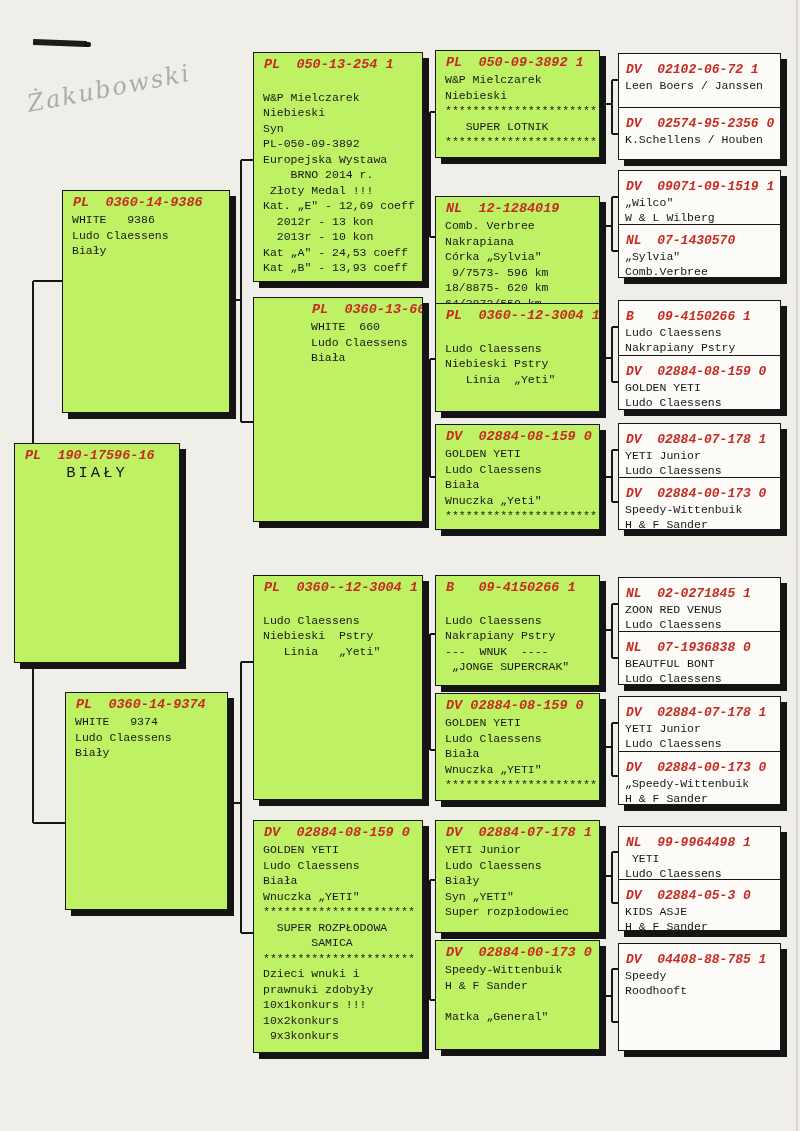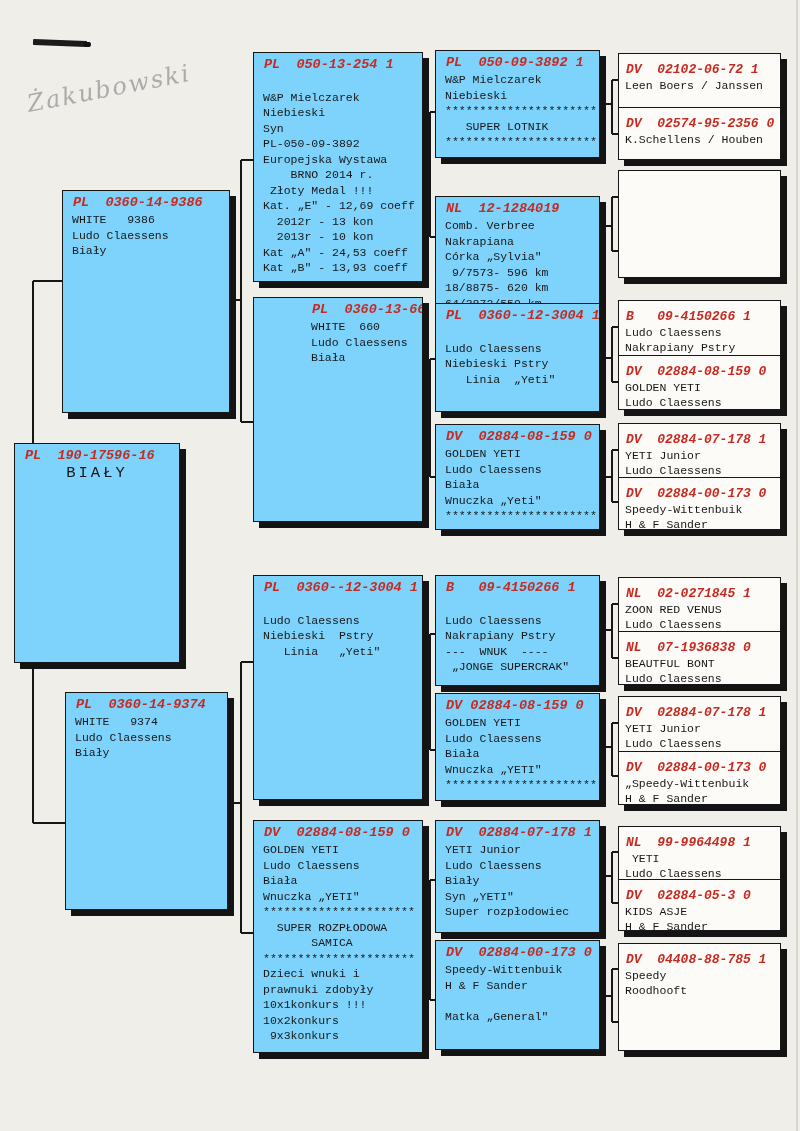--- a/index.html
+++ b/index.html
@@ -26,21 +26,21 @@
   .handwriting{
     position:absolute;left:26px;top:74px;width:170px;
     font-family:"DejaVu Serif", serif;
     font-style:italic;font-size:24px;letter-spacing:2px;
     color:#9b9b9b;opacity:.8;
     transform:rotate(-11deg);
     white-space:nowrap;
   }
   .pbox{
     position:absolute;
-    background:#7dd3fc;
+    background:#bef264;
     border:1.5px solid #161616;
     box-shadow:6px 6px 0 0 #141414;
     box-sizing:border-box;
     padding-top:3px;
     overflow:hidden;
   }
   .hdr{
     font-family:"Liberation Mono", monospace;
     font-weight:bold;font-style:italic;
     font-size:13.5px;line-height:18px;
@@ -277,20 +277,30 @@
         <div class="g4cell">
           <div class="hdr">DV  02102-06-72 1</div>
           <div class="bl">Leen Boers / Janssen</div>
         </div>
         <div class="g4cell">
           <div class="hdr">DV  02574-95-2356 0</div>
           <div class="bl">K.Schellens / Houben</div>
         </div>
       </div>
       <div class="g4block" style="left: 618px; top: 170px; width: 163px; height: 108px;">
+        <div class="g4cell">
+          <div class="hdr">DV  09071-09-1519 1</div>
+          <div class="bl">„Wilco"</div>
+          <div class="bl">W &amp; L Wilberg</div>
+        </div>
+        <div class="g4cell">
+          <div class="hdr">NL  07-1430570</div>
+          <div class="bl">„Sylvia"</div>
+          <div class="bl">Comb.Verbree</div>
+        </div>
       </div>
       <div class="g4block" style="left: 618px; top: 300px; width: 163px; height: 110px;">
         <div class="g4cell">
           <div class="hdr">B   09-4150266 1</div>
           <div class="bl">Ludo Claessens</div>
           <div class="bl">Nakrapiany Pstry</div>
         </div>
         <div class="g4cell">
           <div class="hdr">DV  02884-08-159 0</div>
           <div class="bl">GOLDEN YETI</div>

